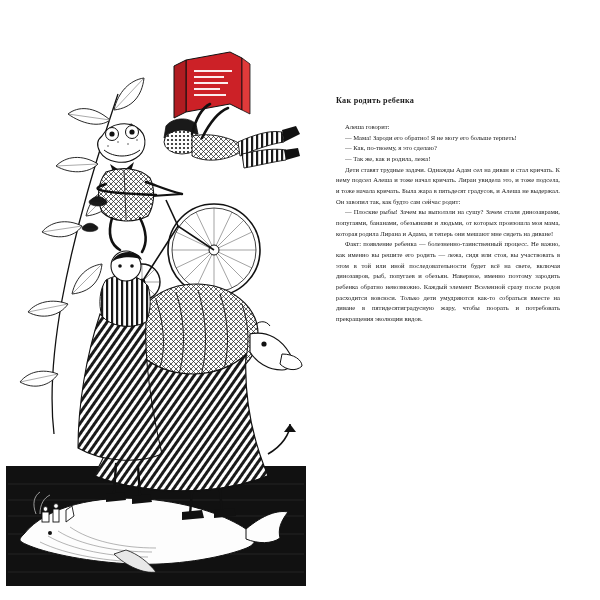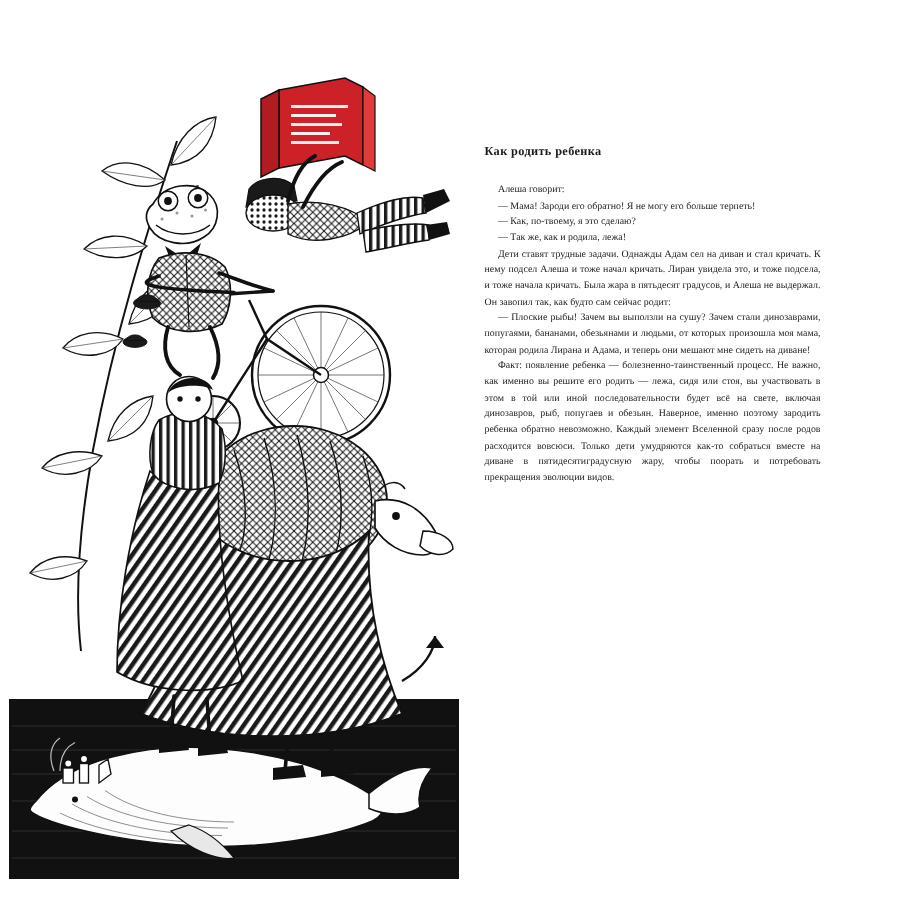--- a/index.html
+++ b/index.html
@@ -27,21 +27,21 @@
     top: 14px;
     width: 312px;
     height: 572px;
     overflow: hidden;
   }
   .illo-svg { display: block; }
 
   
   .text-col {
     position: absolute;
-    left: 323px;
+    left: 336px;
     top: 96px;
     width: 224px;
   }
   .chapter-title {
     font-family: "Liberation Serif", serif;
     font-size: 8.2px;
     font-weight: bold;
     letter-spacing: 0.25px;
     color: #1a1a1a;
     margin: 0 0 16px 0;

